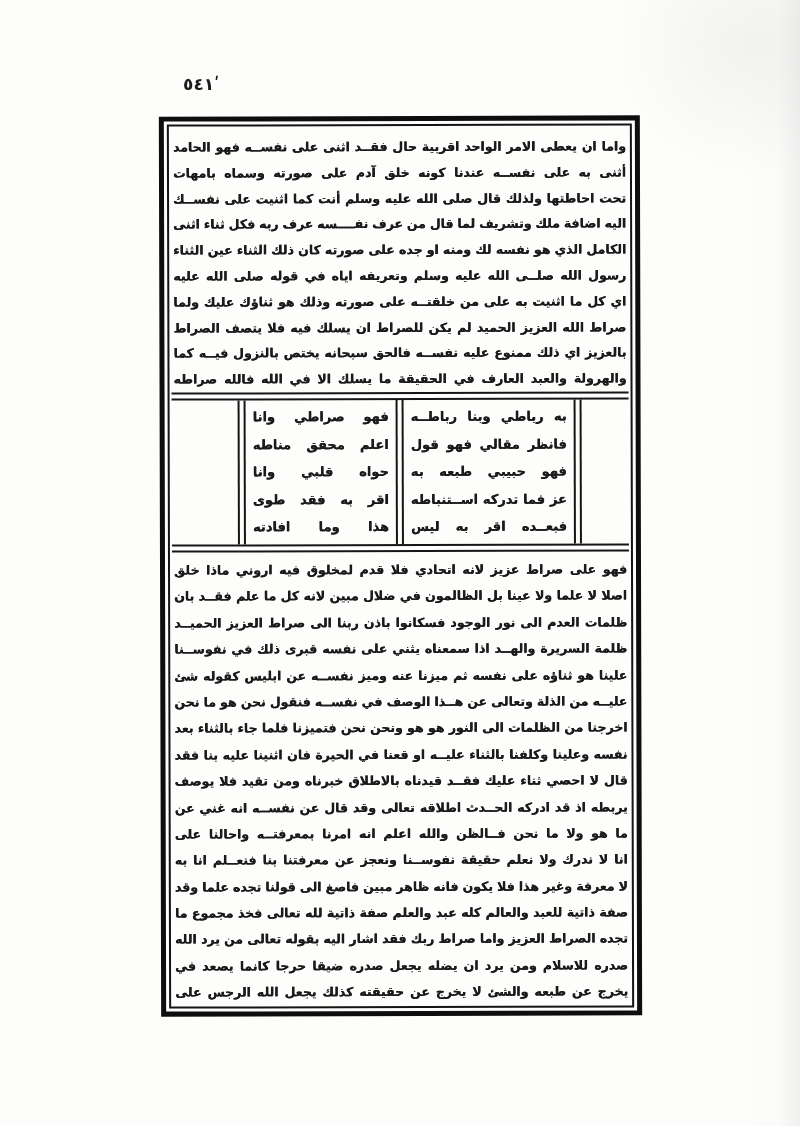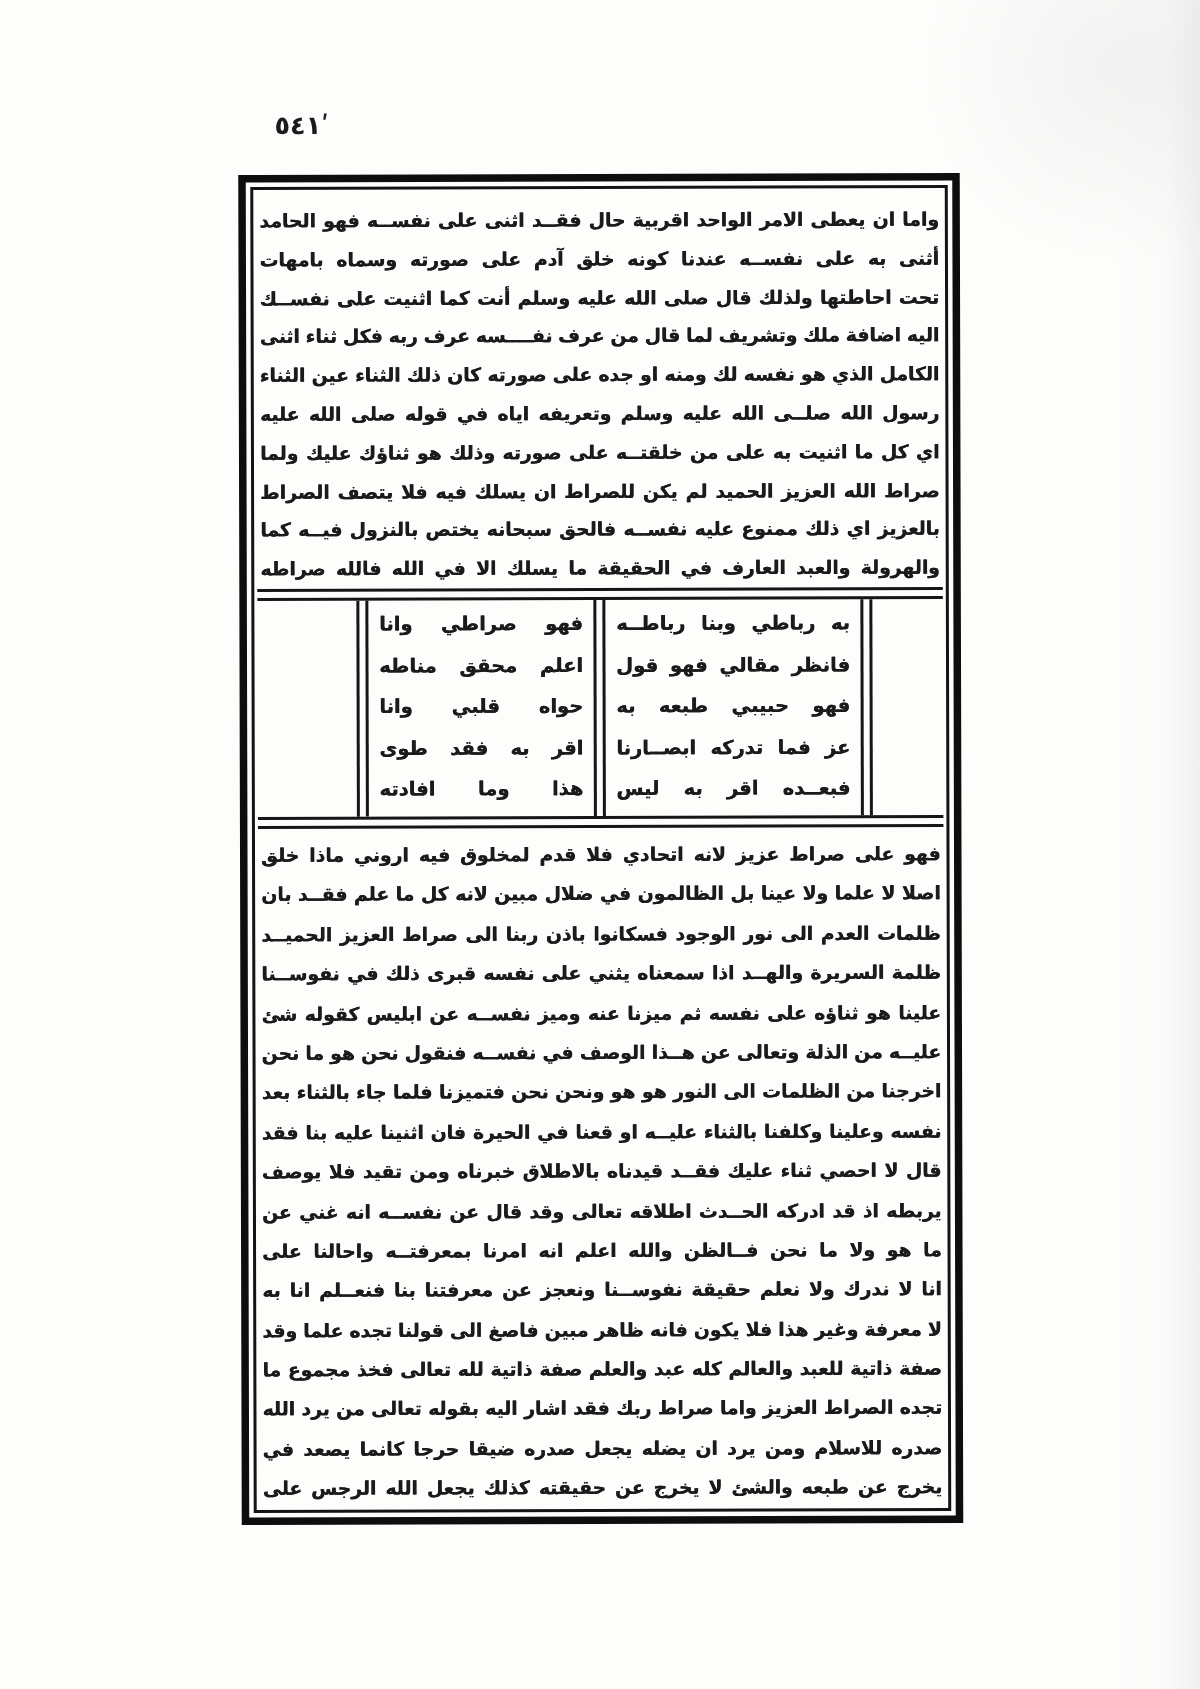--- a/index.html
+++ b/index.html
@@ -127,21 +127,21 @@
 
       <div class="hrule"></div>
 
       <div class="verse">
         <div class="gutter-right"></div>
         <div class="vrule"></div>
         <div class="vcol right">
           <div class="vline">به رباطي وبنا رباطــه</div>
           <div class="vline">فانظر مقالي فهو قول صادق</div>
           <div class="vline">فهو حبيبي طبعه به فقــد</div>
-          <div class="vline">عز فما تدركه ابصــارنا</div>
+          <div class="vline">عز فما تدركه اســتنباطه</div>
           <div class="vline">فبعــده اقر به ليس سوى</div>
         </div>
         <div class="vrule"></div>
         <div class="vcol left">
           <div class="vline">فهو صراطي وانا صراطه</div>
           <div class="vline">اعلم محقق مناطه</div>
           <div class="vline">حواه قلبي وانا فسطاطه</div>
           <div class="vline">اقر به فقد طوى بساطه</div>
           <div class="vline">هذا وما افادته اســتنباطه</div>
         </div>

